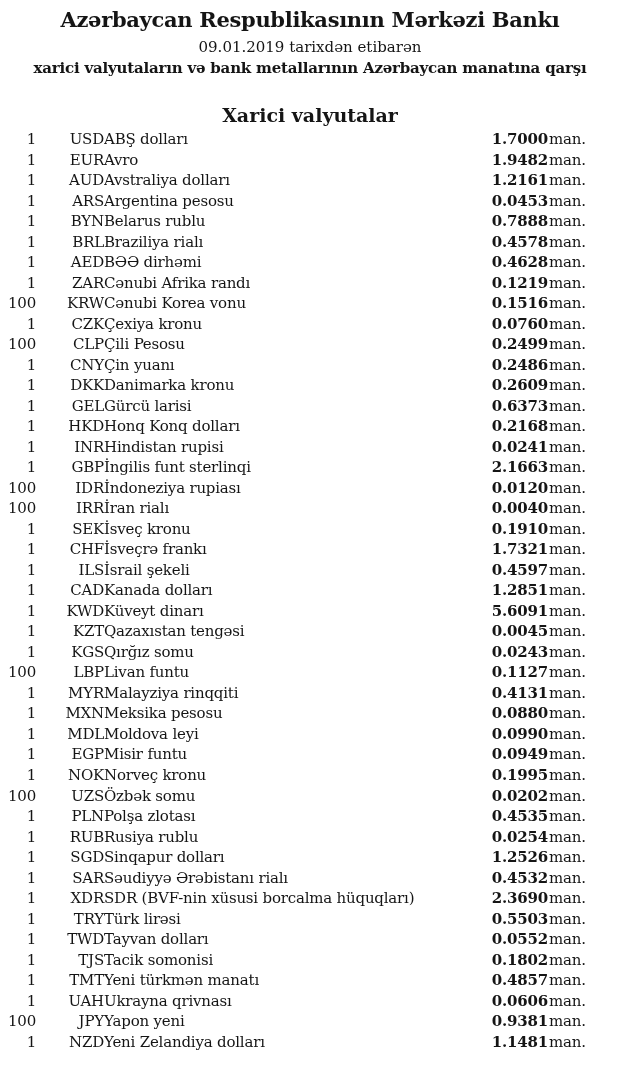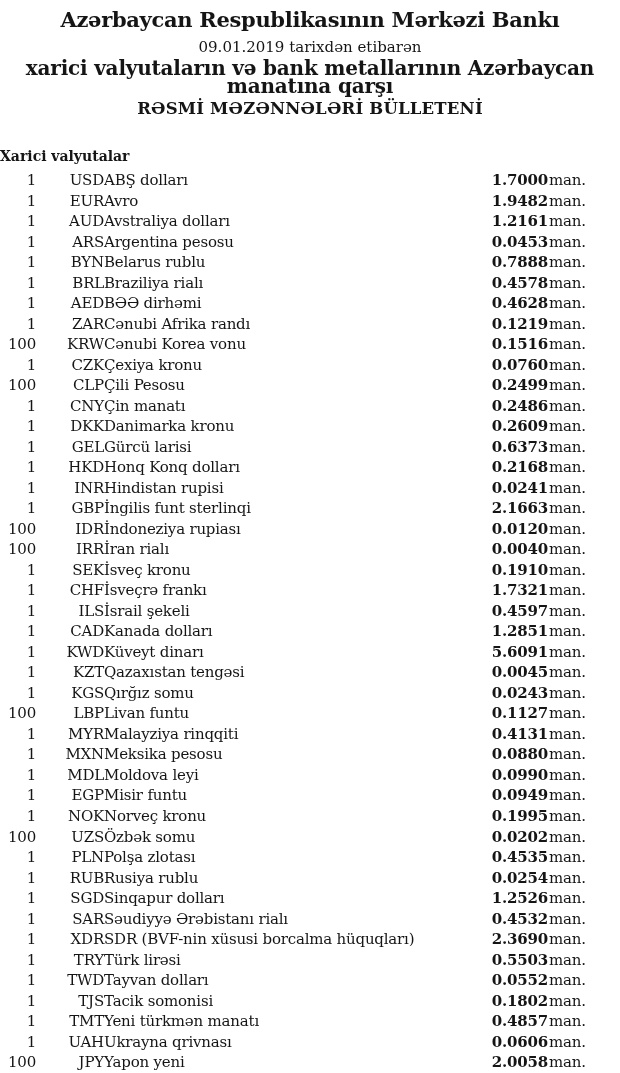--- a/index.html
+++ b/index.html
@@ -15,29 +15,30 @@
   .bank-name {
     margin-top:7px;
     font-size:21px; line-height:25px; font-weight:bold; letter-spacing:-0.3px;
   }
   .date-line {
     margin-top:6px;
     font-size:15px; line-height:18px; font-weight:normal;
   }
   .subtitle {
     margin-top:3px;
-    font-size:20px; line-height:18px; font-weight:bold; letter-spacing:-0.2px;
+    font-size:15px; line-height:18px; font-weight:bold; letter-spacing:-0.2px;
   }
   .bulletin-title {
     margin-top:4px;
     font-size:16.5px; line-height:19px; font-weight:bold; letter-spacing:0.2px;
   }
   .section-title {
     margin-top:29px;
-    font-size:14px; line-height:18px; font-weight:bold;
+    text-align:center;
+    font-size:19px; line-height:18px; font-weight:bold;
   }
 
   .rates-table { margin-top:5px; }
   .row {
     display:flex; align-items:baseline;
     height:20.52px; font-size:15px; line-height:20.52px;
     letter-spacing:-0.2px;
   }
   .qty  { width:36px; text-align:right; flex:none; }
   .code { width:46px; margin-left:22px; text-align:right; flex:none; }
@@ -46,21 +47,20 @@
   .unit { width:72px; padding-left:1px; flex:none; }
 </style>
 </head>
 <body>
 
 <div class="page">
   <div class="header">
     <div class="bank-name">Azərbaycan Respublikasının Mərkəzi Bankı</div>
     <div class="date-line">09.01.2019 tarixdən etibarən</div>
     <div class="subtitle">xarici valyutaların və bank metallarının Azərbaycan manatına qarşı</div>
-    <div class="bulletin-title">RƏSMİ MƏZƏNNƏLƏRİ BÜLLETENİ</div>
   </div>
 
   <div class="section-title">Xarici valyutalar</div>
 
   <div class="rates-table">
       <div class="row">
         <span class="qty">1</span>
         <span class="code">USD</span>
         <span class="name">ABŞ dolları</span>
         <span class="rate">1.7000</span>
@@ -132,21 +132,21 @@
       <div class="row">
         <span class="qty">100</span>
         <span class="code">CLP</span>
         <span class="name">Çili Pesosu</span>
         <span class="rate">0.2499</span>
         <span class="unit">man.</span>
       </div>
       <div class="row">
         <span class="qty">1</span>
         <span class="code">CNY</span>
-        <span class="name">Çin manatı</span>
+        <span class="name">Çin yuanı</span>
         <span class="rate">0.2486</span>
         <span class="unit">man.</span>
       </div>
       <div class="row">
         <span class="qty">1</span>
         <span class="code">DKK</span>
         <span class="name">Danimarka kronu</span>
         <span class="rate">0.2609</span>
         <span class="unit">man.</span>
       </div>
@@ -357,21 +357,21 @@
         <span class="qty">1</span>
         <span class="code">UAH</span>
         <span class="name">Ukrayna qrivnası</span>
         <span class="rate">0.0606</span>
         <span class="unit">man.</span>
       </div>
       <div class="row">
         <span class="qty">100</span>
         <span class="code">JPY</span>
         <span class="name">Yapon yeni</span>
-        <span class="rate">2.0058</span>
+        <span class="rate">0.9381</span>
         <span class="unit">man.</span>
       </div>
       <div class="row">
         <span class="qty">1</span>
         <span class="code">NZD</span>
         <span class="name">Yeni Zelandiya dolları</span>
         <span class="rate">1.1481</span>
         <span class="unit">man.</span>
       </div>
     </div>

